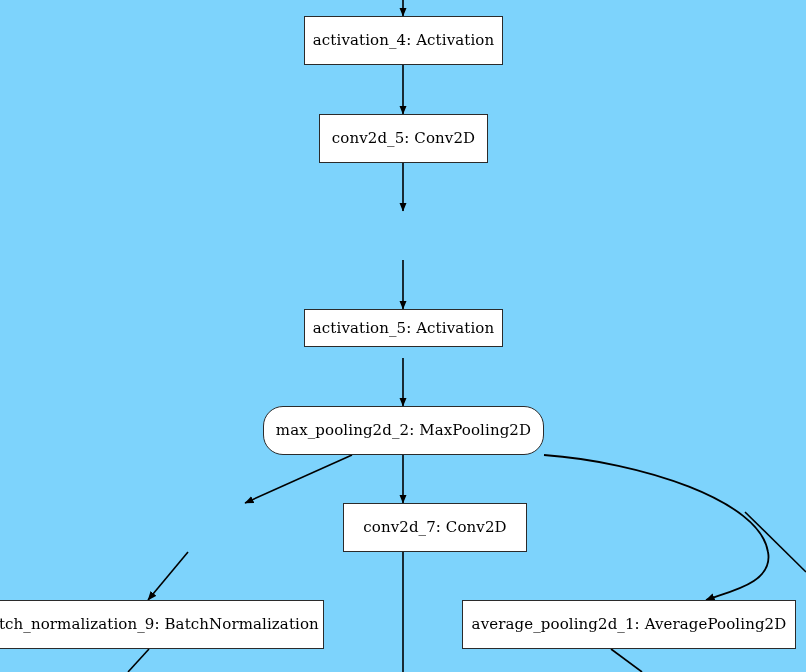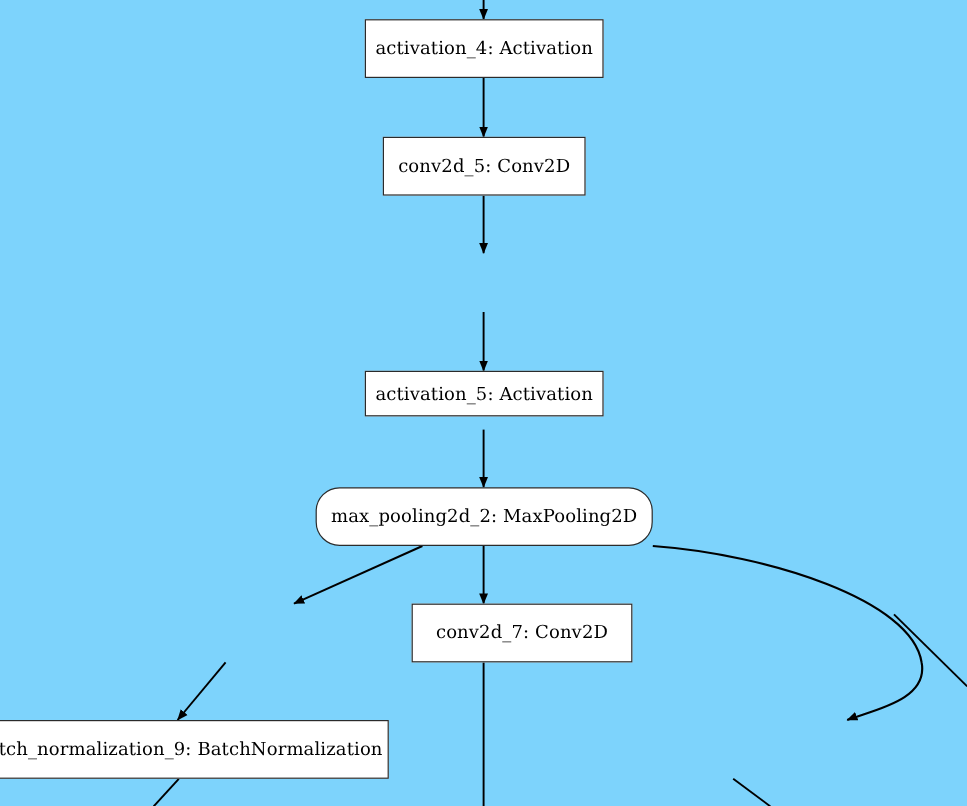--- a/index.html
+++ b/index.html
@@ -127,14 +127,17 @@
 
 
   <div class="graph-node" style="left:319px; top:503px; width:184px; height:49px;margin-left:24px;">
     <span class="node-label">conv2d_7: Conv2D</span>
   </div>
 
   <div class="graph-node" style="left:-25px; top:600px; width:349px; height:49px;">
     <span class="node-label">batch_normalization_9: BatchNormalization</span>
   </div>
 
+  <div class="graph-node" style="left:462px; top:600px; width:334px; height:49px;">
+    <span class="node-label">average_pooling2d_1: AveragePooling2D</span>
+  </div>
 
 </div>
 
 </body></html>

